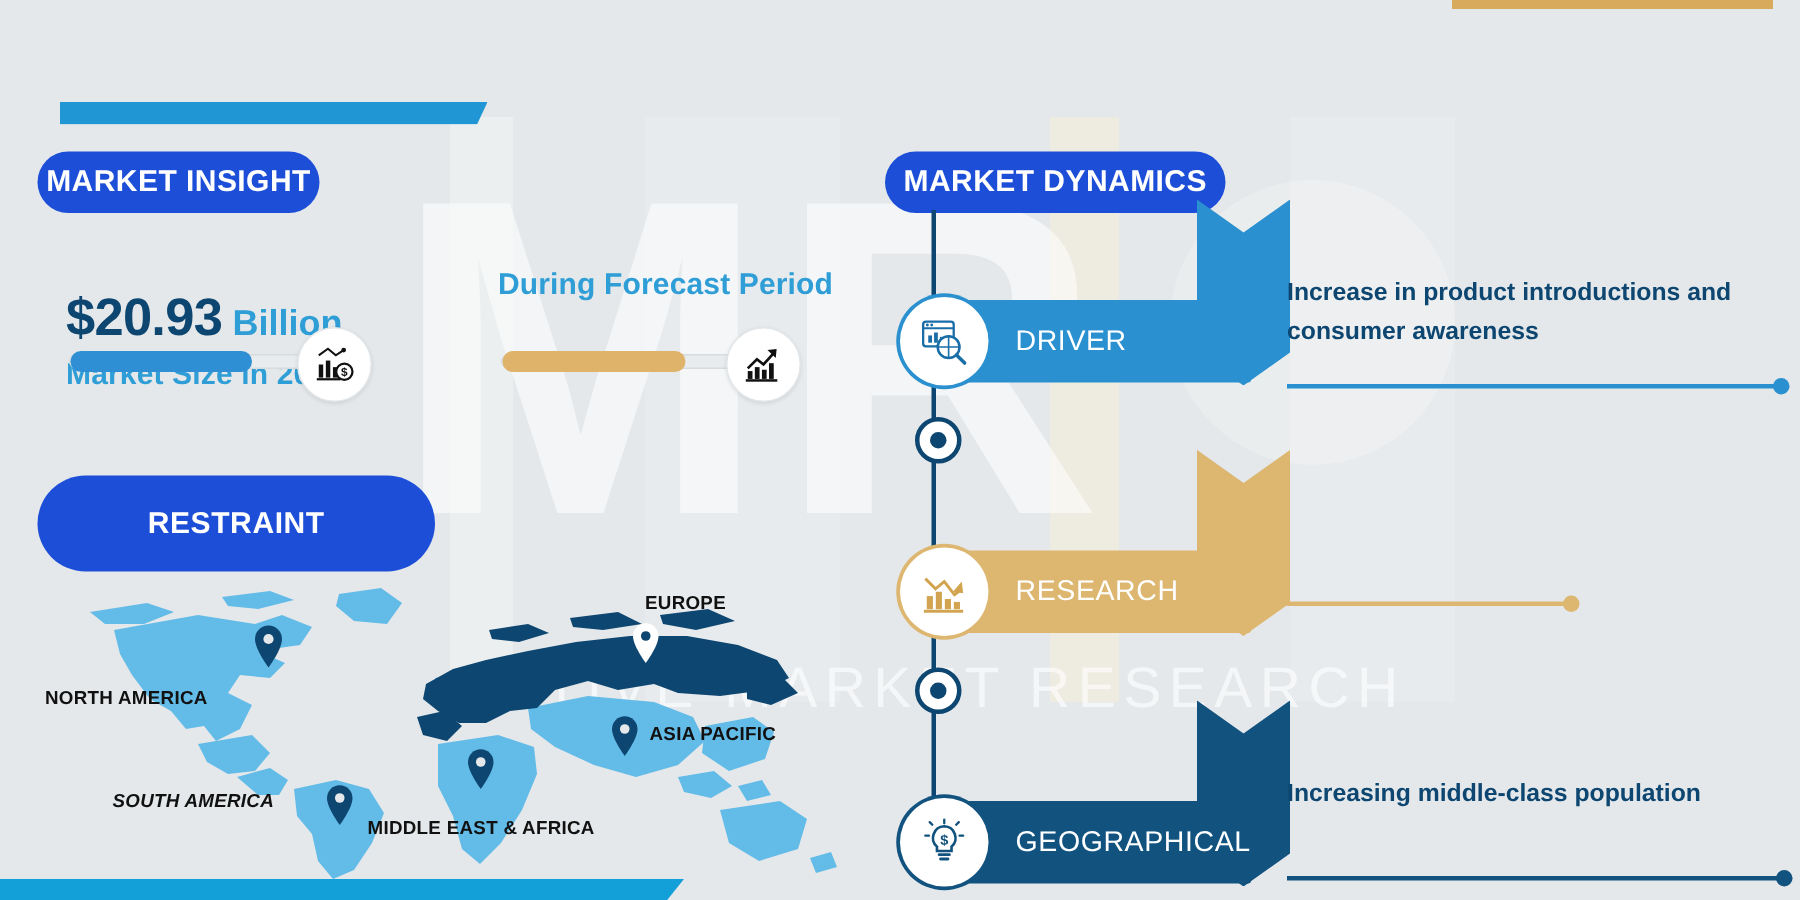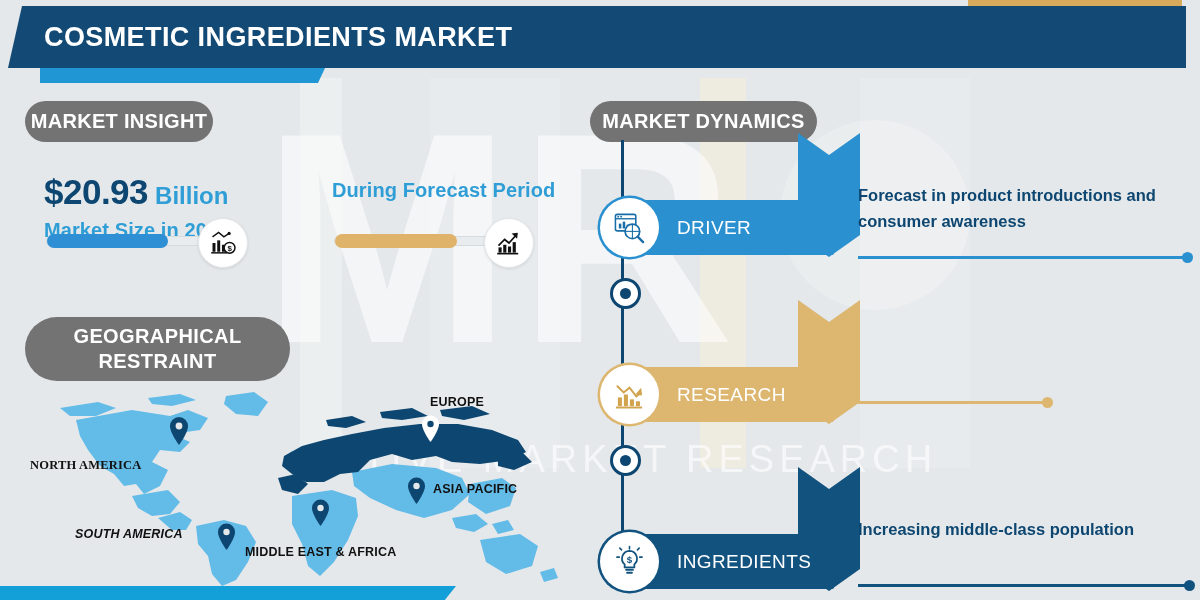--- a/index.html
+++ b/index.html
@@ -63,33 +63,33 @@
 
   
   .footer-accent{
     position:absolute;left:0;top:586px;width:456px;height:15px;
     background:#13a0d8;
     clip-path:polygon(0 0, 456px 0, 444px 15px, 0 15px);
   }
 
   
   .pill{
-    position:absolute;background:#737373;border-radius:40px;
+    position:absolute;background:#1d4ed8;border-radius:40px;
     color:#fff;display:flex;align-items:center;justify-content:center;
     text-align:center;font-weight:700;
   }
   #badge-market-insight{left:25px;top:101px;width:188px;height:41px;font-size:20px;letter-spacing:.3px;}
   #badge-market-dynamics{left:590px;top:101px;width:227px;height:41px;font-size:20px;letter-spacing:.3px;}
   #badge-geo{left:25px;top:317px;width:265px;height:64px;font-size:20px;line-height:25px;letter-spacing:.4px;}
 
   
   .kpi{position:absolute;}
   #kpi-market-size{left:44px;top:172px;width:240px;}
   #kpi-cagr{left:332px;top:172px;width:245px;}
-  .kpi-line{white-space:nowrap;}
+  .kpi-line{white-space:nowrap;margin-top:20px;}
   .kpi-val{font-size:35px;font-weight:700;color:#0d4670;letter-spacing:-.5px;}
   .kpi-unit{font-size:24px;font-weight:700;color:#2f9ed6;margin-left:7px;}
   .kpi-sub{
     margin-top:7px;font-size:20px;font-weight:700;color:#2f9ed6;
     white-space:nowrap;letter-spacing:.1px;
   }
   .kpi-track{
     position:absolute;top:64px;left:2px;width:182px;height:8px;
     background:#e9ecee;border:1px solid #d6dbde;border-radius:6px;
   }
@@ -104,21 +104,21 @@
   }
   #icon-market-size{left:154px;}
   #icon-cagr{left:152px;}
 
   
   .map-wrap{position:absolute;left:40px;top:390px;width:530px;height:200px;}
   .map-label{
     position:absolute;font-size:12.5px;font-weight:700;color:#111;
     white-space:nowrap;letter-spacing:.2px;
   }
-  #lbl-north-america{left:-10px;top:68px;font-family:Liberation Serif, serif;}
+  #lbl-north-america{left:-10px;top:68px;}
   #lbl-south-america{left:35px;top:137px;font-style:italic;}
   #lbl-middle-east{left:205px;top:155px;}
   #lbl-asia-pacific{left:393px;top:92px;}
   #lbl-europe{left:390px;top:5px;}
 
   
   .dyn-spine{
     position:absolute;left:621px;top:140px;width:3px;height:420px;
     background:#0d4670;
   }
@@ -205,24 +205,20 @@
   <div class="wm-band wm-b1"></div>
   <div class="wm-band wm-b2"></div>
   <div class="wm-band wm-b3"></div>
   <div class="wm-band wm-b4"></div>
   <div class="wm-circ"></div>
   <div class="wm-letters">MR</div>
   <div class="wm-text">ECTIVE MARKET RESEARCH</div>
 
   <div class="gold-top"></div>
 
-  <div class="hdr-wrap">
-    <div class="hdr-bar"></div>
-    <div class="hdr-title">COSMETIC INGREDIENTS MARKET</div>
-  </div>
   <div class="hdr-accent"></div>
 
   <div class="pill" id="badge-market-insight">MARKET INSIGHT</div>
 
   <div class="kpi" id="kpi-market-size">
     <div class="kpi-line">
       <span class="kpi-val">$20.93</span><span class="kpi-unit">Billion</span>
     </div>
     <div class="kpi-sub">Market Size in 2024</div>
     <div class="kpi-track">
@@ -255,21 +251,20 @@
         <rect x="9.4" y="18" width="3.6" height="9" fill="#111"></rect>
         <rect x="14.8" y="20" width="3.6" height="7" fill="#111"></rect>
         <rect x="20.2" y="15" width="3.6" height="12" fill="#111"></rect>
         <rect x="2.5" y="27.2" width="24" height="1.9" fill="#111"></rect>
       </svg>
     </div>
   </div>
 
   <div class="pill" id="badge-geo">
     <div>
-      <div>GEOGRAPHICAL</div>
       <div>RESTRAINT</div>
     </div>
   </div>
 
   <div class="map-wrap">
     <svg width="530" height="200" viewBox="0 0 530 200" aria-hidden="true">
       <g fill="#63bbe8">
 
         <path d="M36 30 L92 20 L130 26 L148 20 L168 28 L160 40 L132 44 L150 52 L140 62
                  L120 60 L112 72 L128 80 L120 96 L104 104 L96 94 L84 96 L74 84 L60 76
@@ -363,21 +358,21 @@
           <rect x="10" y="11" width="2.6" height="7" fill="#1a6ea8"></rect>
           <rect x="14" y="14" width="2.6" height="4" fill="#1a6ea8"></rect>
           <circle cx="20" cy="21" r="7.5" fill="#fff" stroke="#1a6ea8" stroke-width="1.7"></circle>
           <line x1="20" y1="13.5" x2="20" y2="28.5" stroke="#1a6ea8" stroke-width="1.1"></line>
           <line x1="12.5" y1="21" x2="27.5" y2="21" stroke="#1a6ea8" stroke-width="1.1"></line>
           <path d="M14 16 a10 10 0 0 0 0 10 M26 16 a10 10 0 0 1 0 10" fill="none" stroke="#1a6ea8" stroke-width="1.1"></path>
           <line x1="25.4" y1="26.4" x2="31" y2="32" stroke="#1a6ea8" stroke-width="2.4" stroke-linecap="round"></line>
         </svg>
       </div>
     </div>
-    <div class="dyn-desc">Forecast in product introductions and consumer awareness</div>
+    <div class="dyn-desc">Increase in product introductions and consumer awareness</div>
     <div class="dyn-underline" style="top:88px;width:330px;">
       <div class="dyn-dot" style="left:324px;"></div>
     </div>
   </div>
 
   <div class="dyn-row c-gold" id="row-restraint">
     <div class="dyn-chevron-shade"></div>
     <div class="dyn-chevron"></div>
     <div class="dyn-bar">
       <div class="dyn-chip"></div>
@@ -397,21 +392,21 @@
     <div class="dyn-underline" style="top:66px;width:190px;">
       <div class="dyn-dot" style="left:184px;"></div>
     </div>
   </div>
 
   <div class="dyn-row c-navy" id="row-opportunity">
     <div class="dyn-chevron-shade"></div>
     <div class="dyn-chevron"></div>
     <div class="dyn-bar">
       <div class="dyn-chip"></div>
-      <div class="dyn-label">INGREDIENTS</div>
+      <div class="dyn-label">GEOGRAPHICAL</div>
       <div class="dyn-icon">
         <svg width="33" height="33" viewBox="0 0 34 34" aria-hidden="true">
           <path d="M17 6 a8 8 0 0 1 5 14 l0 3 l-10 0 l0 -3 a8 8 0 0 1 5 -14 z" fill="none" stroke="#11527f" stroke-width="1.8"></path>
           <rect x="12.5" y="24.5" width="9" height="2" rx="1" fill="#11527f"></rect>
           <rect x="13.5" y="27.5" width="7" height="2" rx="1" fill="#11527f"></rect>
           <text x="17" y="19" font-size="10" font-weight="bold" text-anchor="middle" fill="#11527f" font-family="Liberation Sans, sans-serif">$</text>
           <g stroke="#11527f" stroke-width="1.6" stroke-linecap="round">
             <line x1="17" y1="1.5" x2="17" y2="4"></line>
             <line x1="6.5" y1="12.5" x2="4" y2="12.5"></line>
             <line x1="30" y1="12.5" x2="27.5" y2="12.5"></line>

